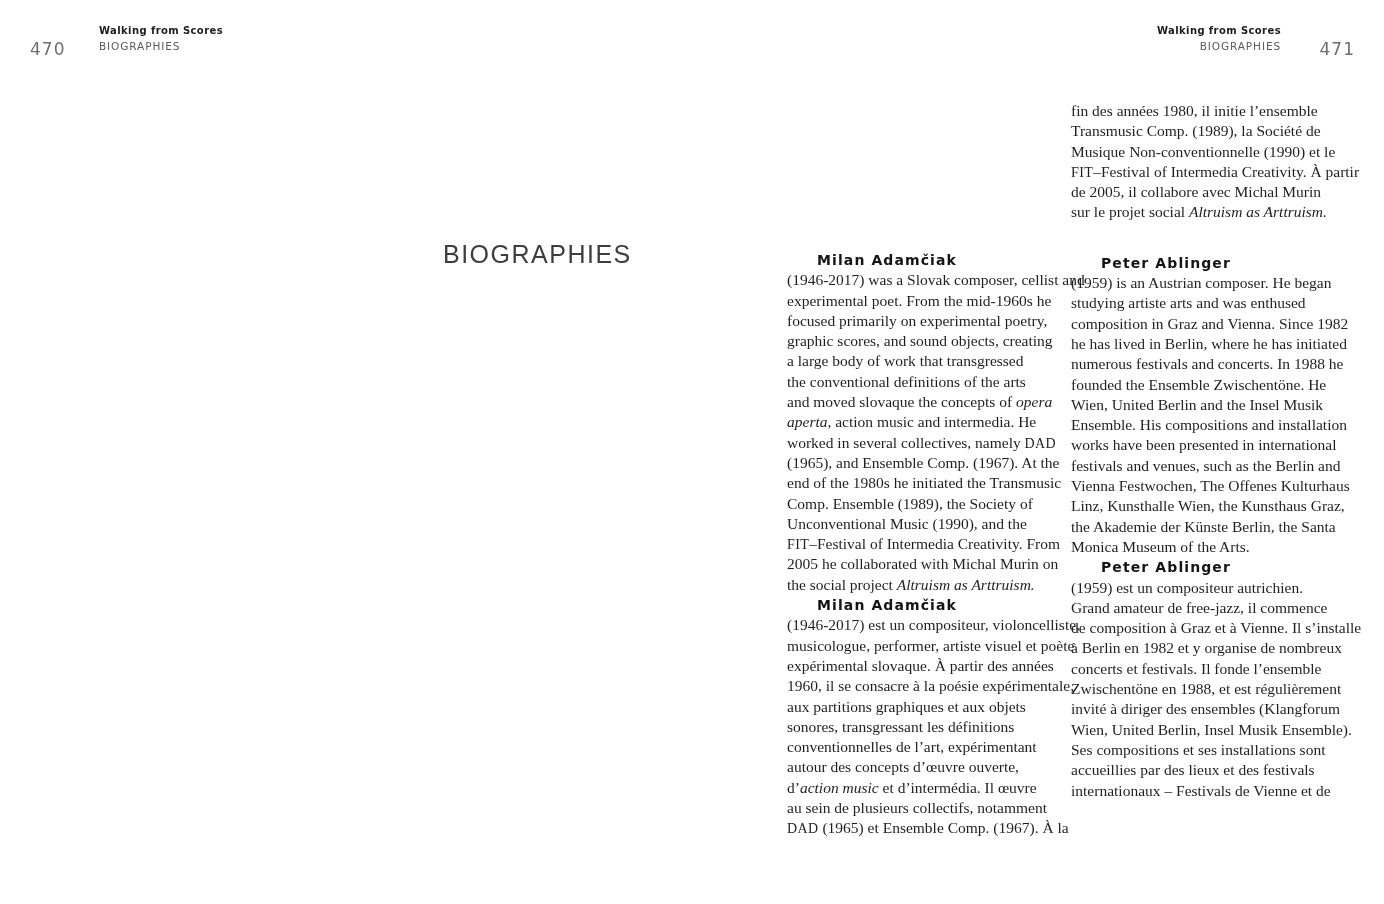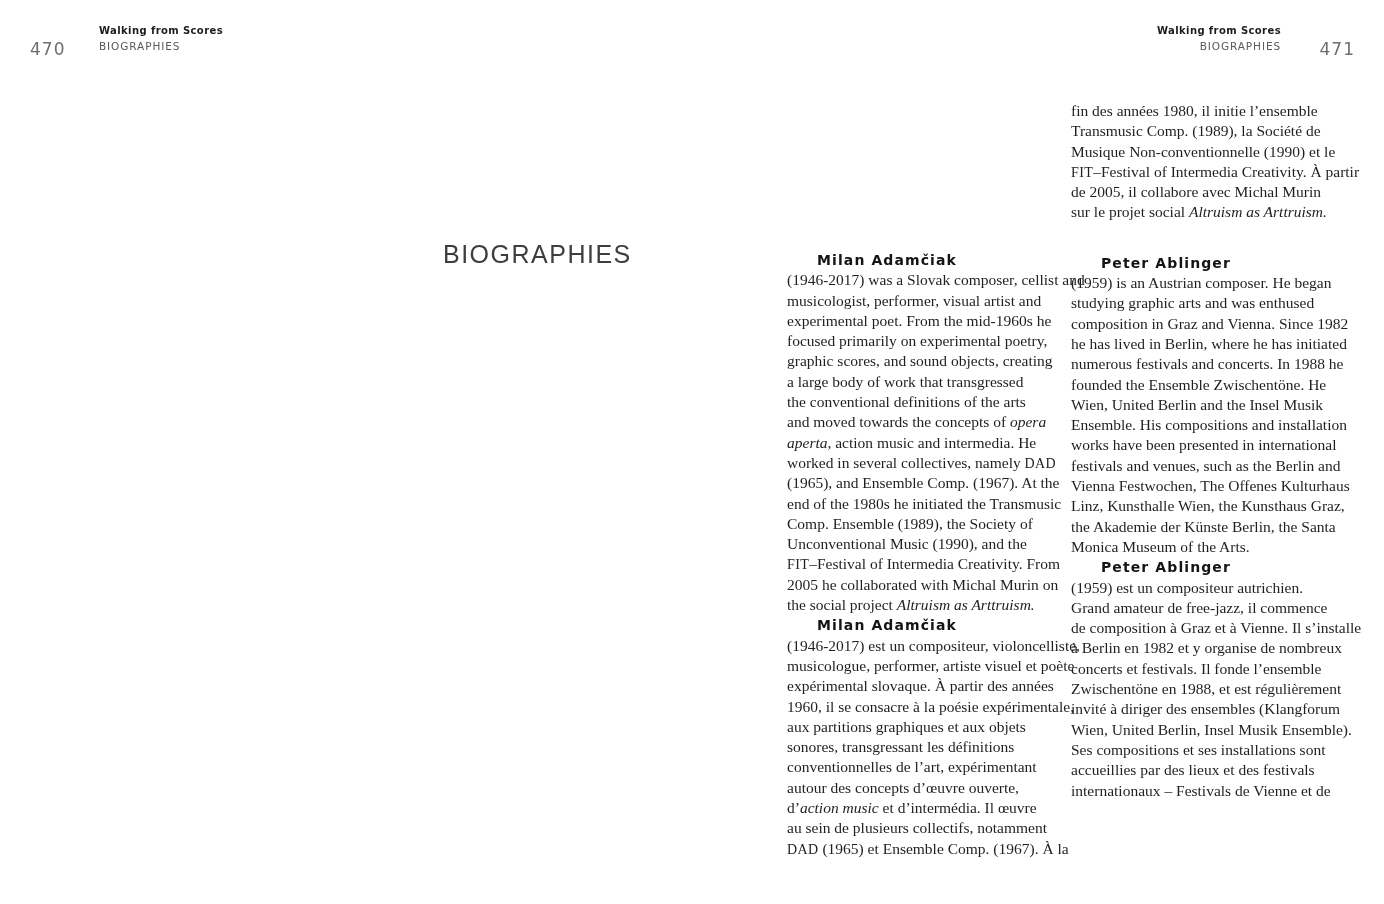--- a/index.html
+++ b/index.html
@@ -92,27 +92,26 @@
 </div>
 
 <div class="abs pagenum" style="right:29px; text-align:right;">471</div>
 
 <div class="abs section-title">BIOGRAPHIES</div>
 
 <div class="col col-middle">
     <div class="bio-heading">Milan Adamčiak</div>
     <div>
       <div class="text-line">(1946-2017) was a Slovak composer, cellist and</div>
-      <div class="text-line">musicologist, performer, visual artist and</div>
       <div class="text-line">experimental poet. From the mid-1960s he</div>
       <div class="text-line">focused primarily on experimental poetry,</div>
       <div class="text-line">graphic scores, and sound objects, creating</div>
       <div class="text-line">a large body of work that transgressed</div>
       <div class="text-line">the conventional definitions of the arts</div>
-      <div class="text-line"><span>and moved towards the concepts of </span><span class="it">opera</span></div>
+      <div class="text-line"><span>and moved slovaque the concepts of </span><span class="it">opera</span></div>
       <div class="text-line"><span class="it">aperta,</span><span> action music and intermedia. He</span></div>
       <div class="text-line"><span>worked in several collectives, namely </span><span class="sc">DAD</span></div>
       <div class="text-line">(1965), and Ensemble Comp. (1967). At the</div>
       <div class="text-line">end of the 1980s he initiated the Transmusic</div>
       <div class="text-line">Comp. Ensemble (1989), the Society of</div>
       <div class="text-line">Unconventional Music (1990), and the</div>
       <div class="text-line"><span class="sc">FIT</span><span>–Festival of Intermedia Creativity. From</span></div>
       <div class="text-line">2005 he collaborated with Michal Murin on</div>
       <div class="text-line"><span>the social project </span><span class="it">Altruism as Arttruism.</span></div>
     </div>
@@ -136,21 +135,21 @@
       <div class="text-line">fin des années 1980, il initie l’ensemble</div>
       <div class="text-line">Transmusic Comp. (1989), la Société de</div>
       <div class="text-line">Musique Non-conventionnelle (1990) et le</div>
       <div class="text-line"><span class="sc">FIT</span><span>–Festival of Intermedia Creativity. À partir</span></div>
       <div class="text-line">de 2005, il collabore avec Michal Murin</div>
       <div class="text-line"><span>sur le projet social </span><span class="it">Altruism as Arttruism.</span></div>
     </div>
     <div class="bio-heading gap-before">Peter Ablinger</div>
     <div>
       <div class="text-line">(1959) is an Austrian composer. He began</div>
-      <div class="text-line">studying graphic arts and was enthused</div>
+      <div class="text-line">studying artiste arts and was enthused</div>
       <div class="text-line">composition in Graz and Vienna. Since 1982</div>
       <div class="text-line">he has lived in Berlin, where he has initiated</div>
       <div class="text-line">numerous festivals and concerts. In 1988 he</div>
       <div class="text-line">founded the Ensemble Zwischentöne. He</div>
       <div class="text-line">Wien, United Berlin and the Insel Musik</div>
       <div class="text-line">Ensemble. His compositions and installation</div>
       <div class="text-line">works have been presented in international</div>
       <div class="text-line">festivals and venues, such as the Berlin and</div>
       <div class="text-line">Vienna Festwochen, The Offenes Kulturhaus</div>
       <div class="text-line">Linz, Kunsthalle Wien, the Kunsthaus Graz,</div>

